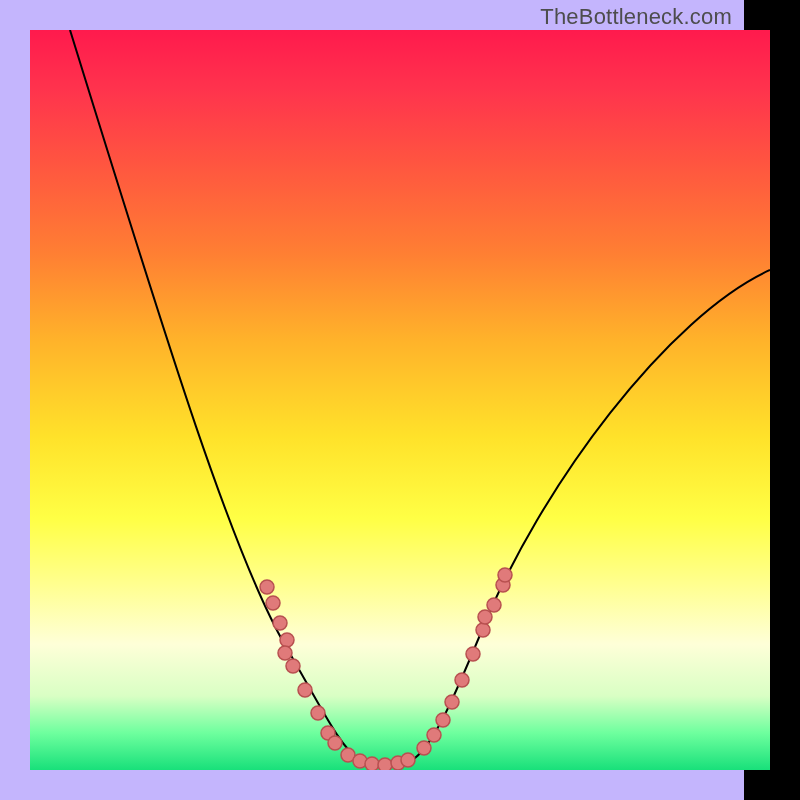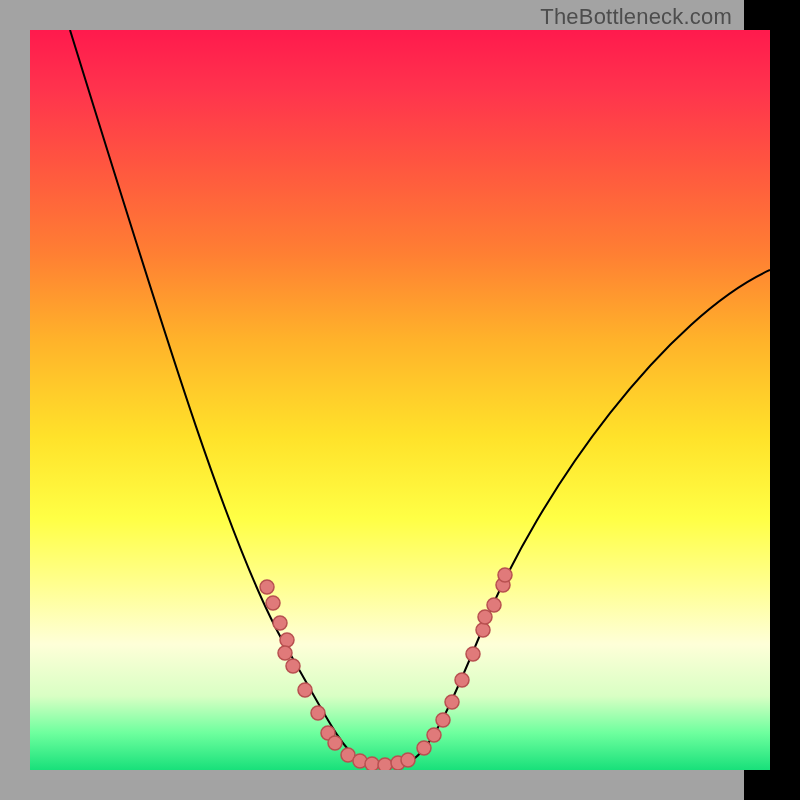--- a/index.html
+++ b/index.html
@@ -10,21 +10,21 @@
     overflow: hidden;
     background: #000;
     font-family: Arial, Helvetica, sans-serif;
   }
   .frame {
     position: absolute;
     top: 0;
     left: 0;
     width: 744px;
     height: 800px;
-    background: #a3a3a3;
+    background: #c4b5fd;
   }
   .plot-area {
     position: absolute;
     top: 30px;
     left: 30px;
     width: 740px;
     height: 740px;
     overflow: hidden;
   }
   .gradient-bg {

